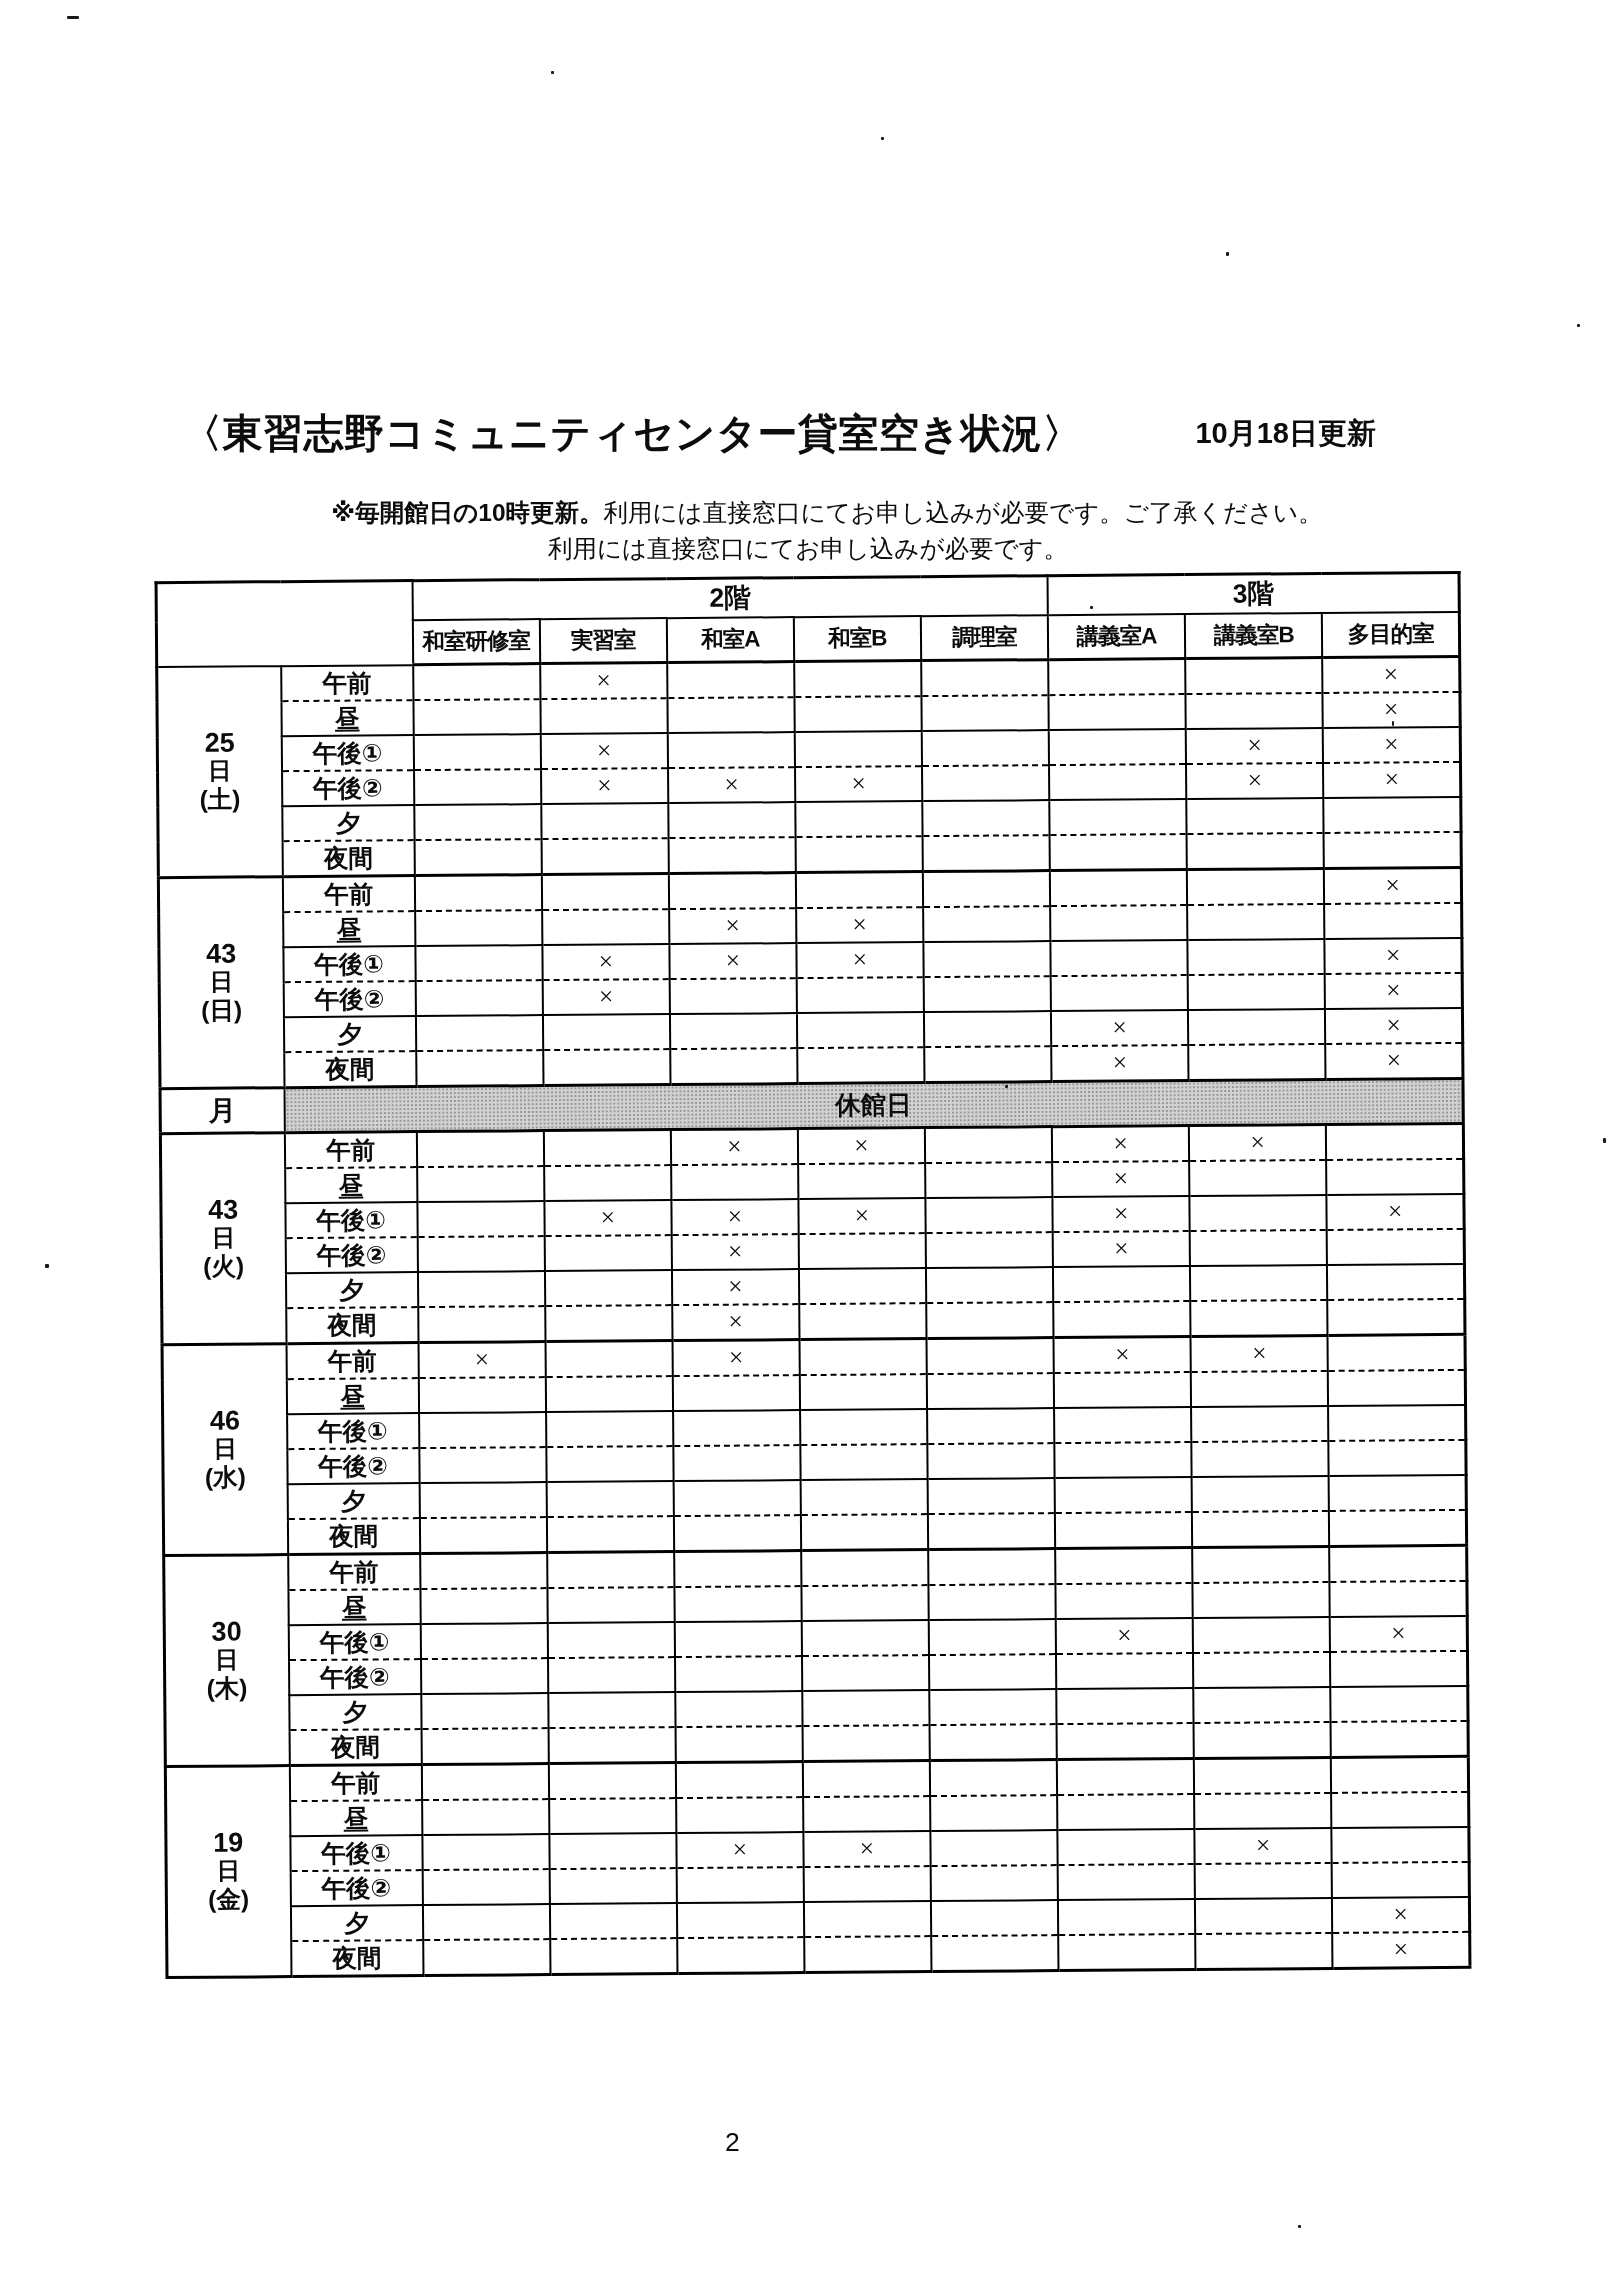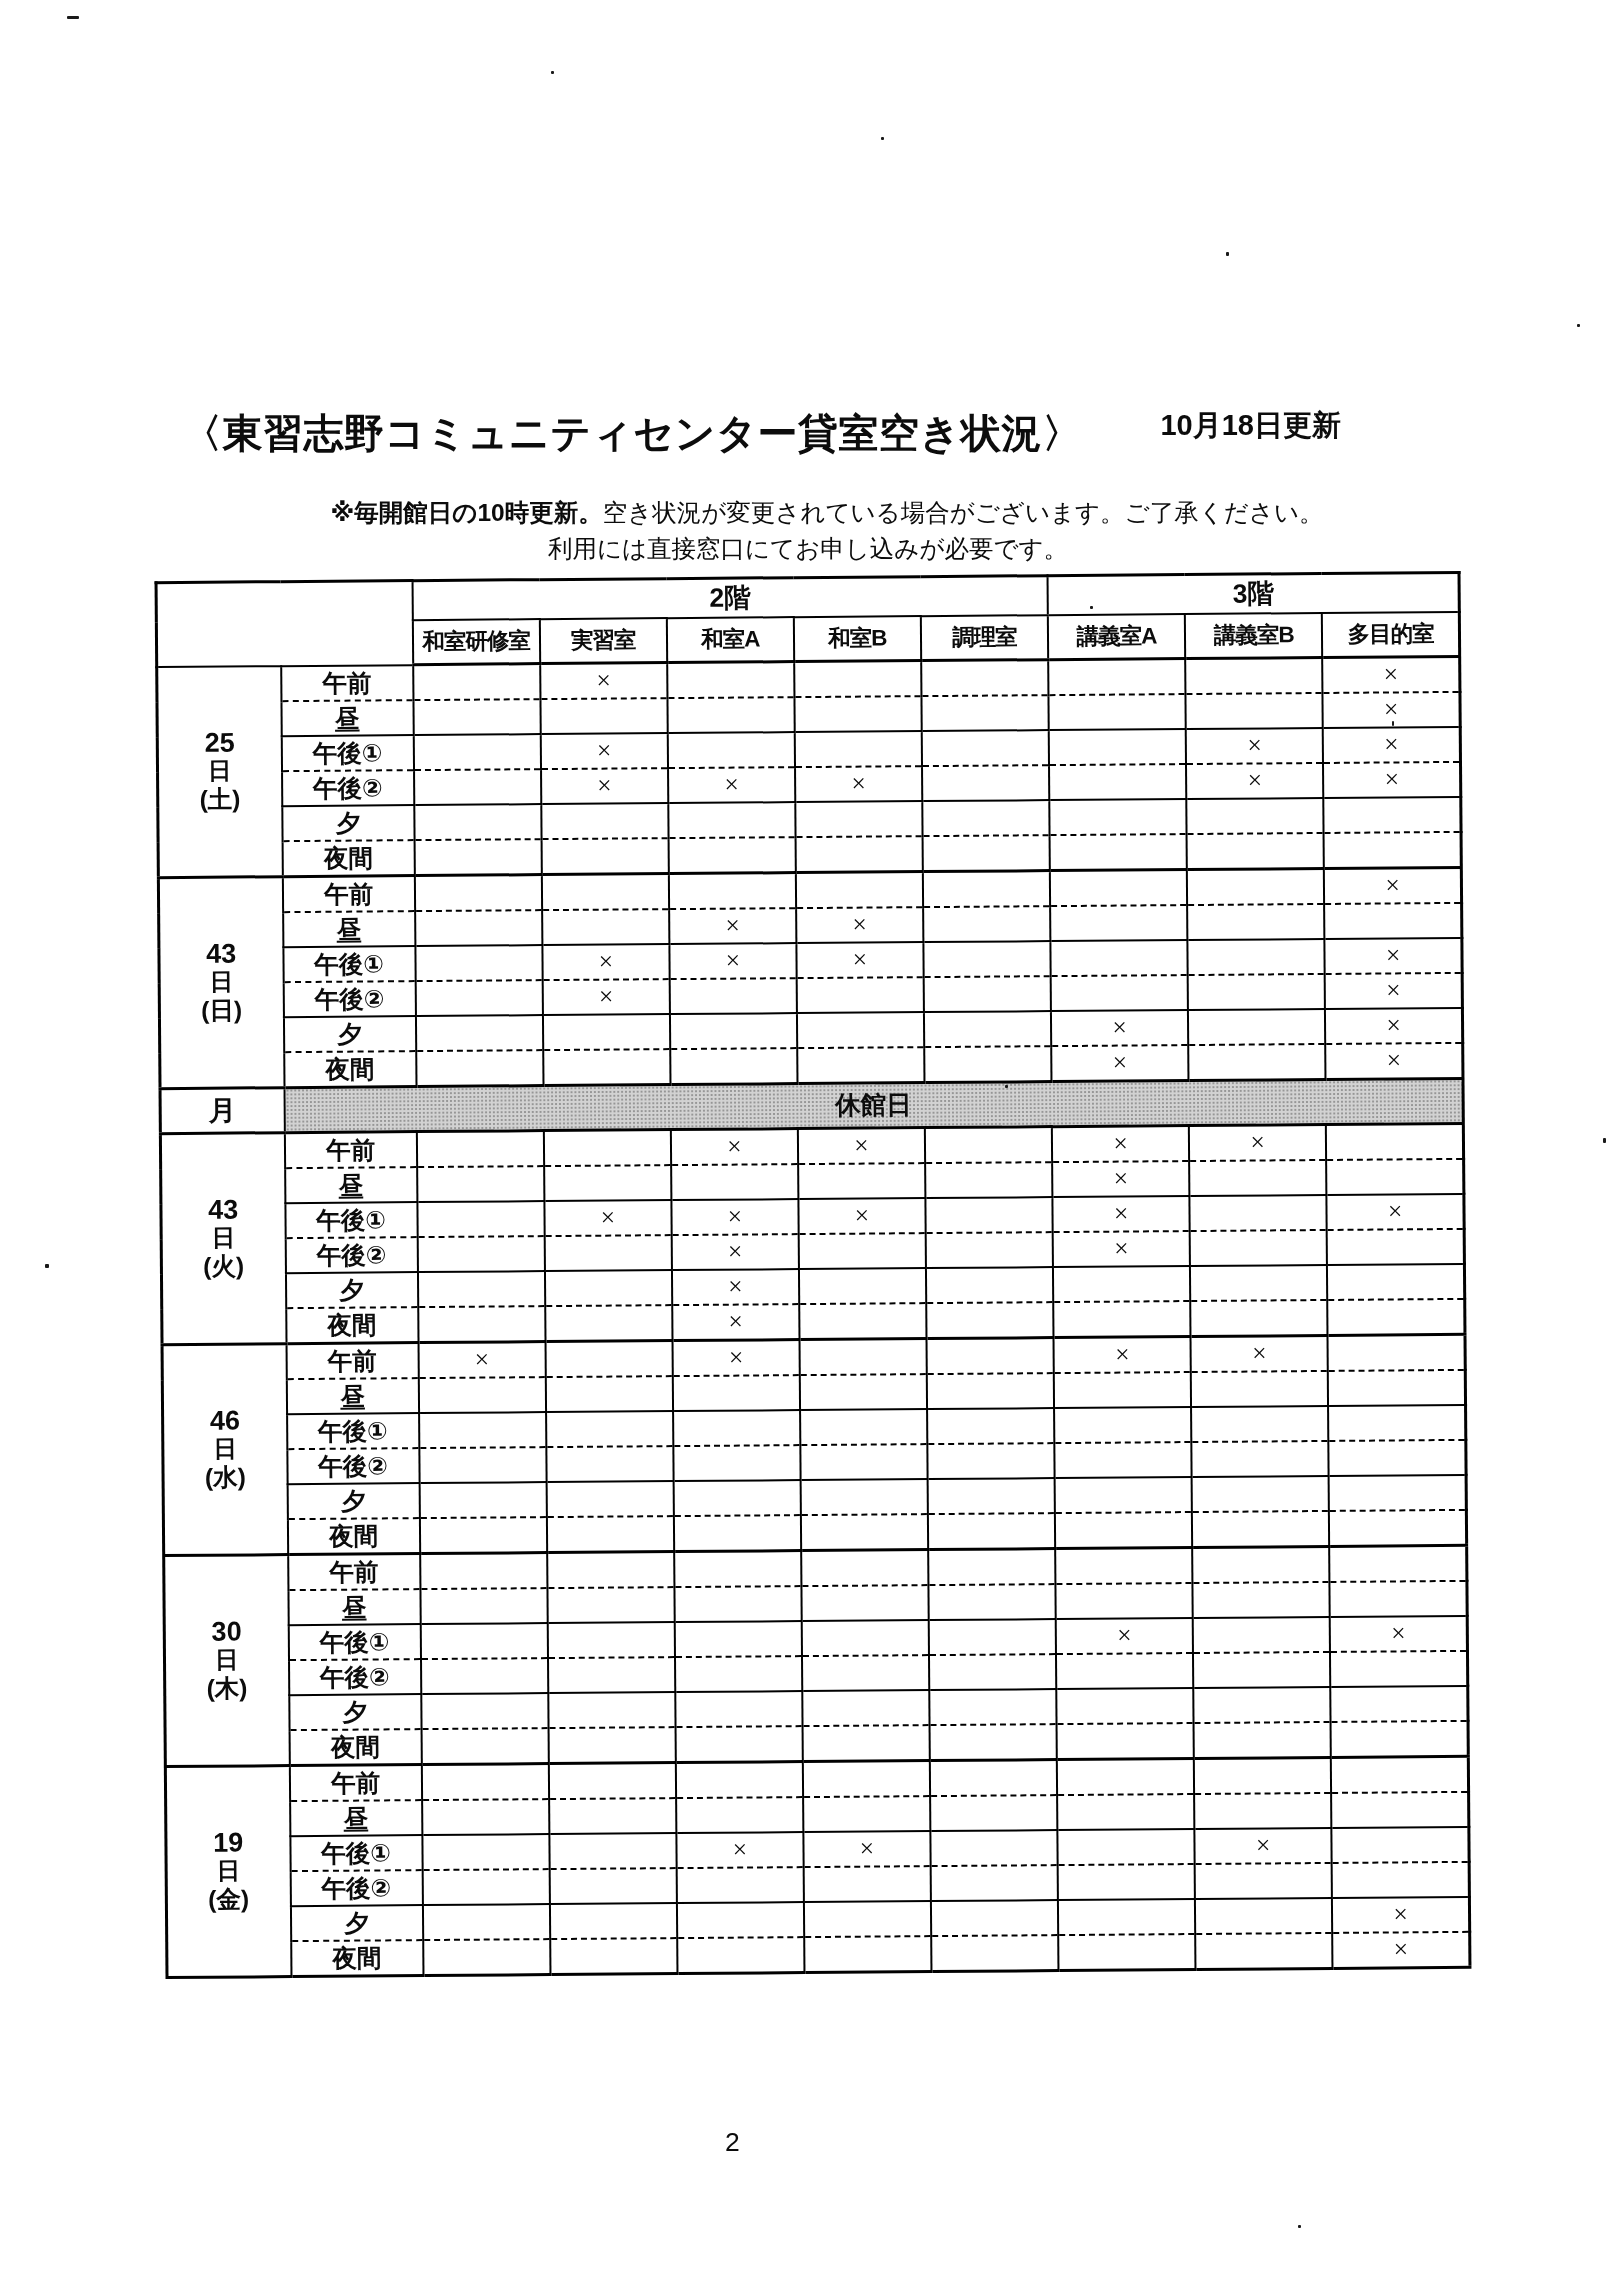--- a/index.html
+++ b/index.html
@@ -2,21 +2,21 @@
 <html><head>
 <meta charset="utf-8">
 <style>
   html,body{margin:0;padding:0;}
   body{
     width:1621px;height:2293px;position:relative;background:#ffffff;
     font-family:"Liberation Sans","DejaVu Sans",sans-serif;color:#0c0c0c;
     overflow:hidden;
   }
   
-  .heading{position:absolute;left:182px;top:406px;display:flex;align-items:flex-start;white-space:nowrap;}
+  .heading{position:absolute;left:182px;top:406px;display:flex;align-items:center;white-space:nowrap;gap:35px;}
   .title{font-size:40px;font-weight:700;letter-spacing:0.5px;}
   .updated{font-size:29px;font-weight:700;margin-left:78px;}
   
   .notes{position:absolute;left:225px;top:495px;width:1166px;text-align:center;line-height:36px;font-size:24.5px;}
   .notes .b{font-weight:700;margin-left:38px;}
   
   .table-wrap{position:absolute;left:160px;top:576px;transform:rotate(-0.45deg);transform-origin:50% 50%;}
   table.avail{border-collapse:collapse;table-layout:fixed;width:1306px;border:3.9px solid #000;}
   th,td{padding:0;margin:0;border-left:2px solid #000;vertical-align:middle;overflow:hidden;}
   thead tr.floors{height:39px;}
@@ -52,21 +52,21 @@
 </style>
 </head>
 <body>
 
 <div class="heading">
   <span class="title">〈東習志野コミュニティセンター貸室空き状況〉</span>
   <span class="updated">10月18日更新</span>
 </div>
 
 <div class="notes">
-  <div><span class="b">※毎開館日の10時更新。</span><span>空き状況が変更されている場合がございます。ご了承ください。</span></div>
+  <div><span class="b">※毎開館日の10時更新。</span><span>利用には直接窓口にてお申し込みが必要です。ご了承ください。</span></div>
   <div>利用には直接窓口にてお申し込みが必要です。</div>
 </div>
 
 <div class="table-wrap">
   <table class="avail">
       <colgroup>
         <col style="width: 124px;">
         <col style="width: 132px;">
         <col style="width: 127px;">
         <col style="width: 127px;">

